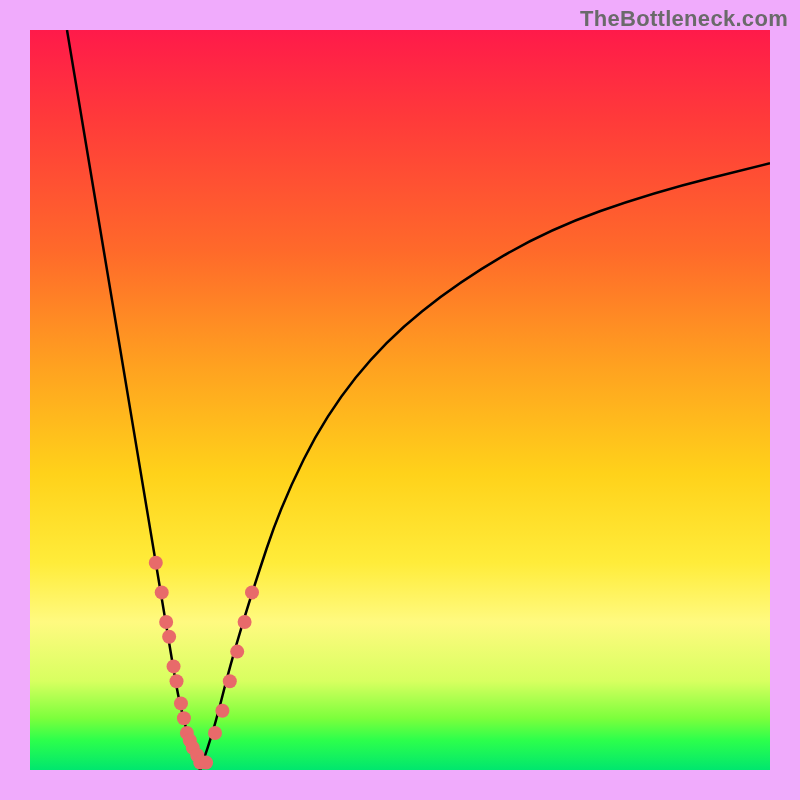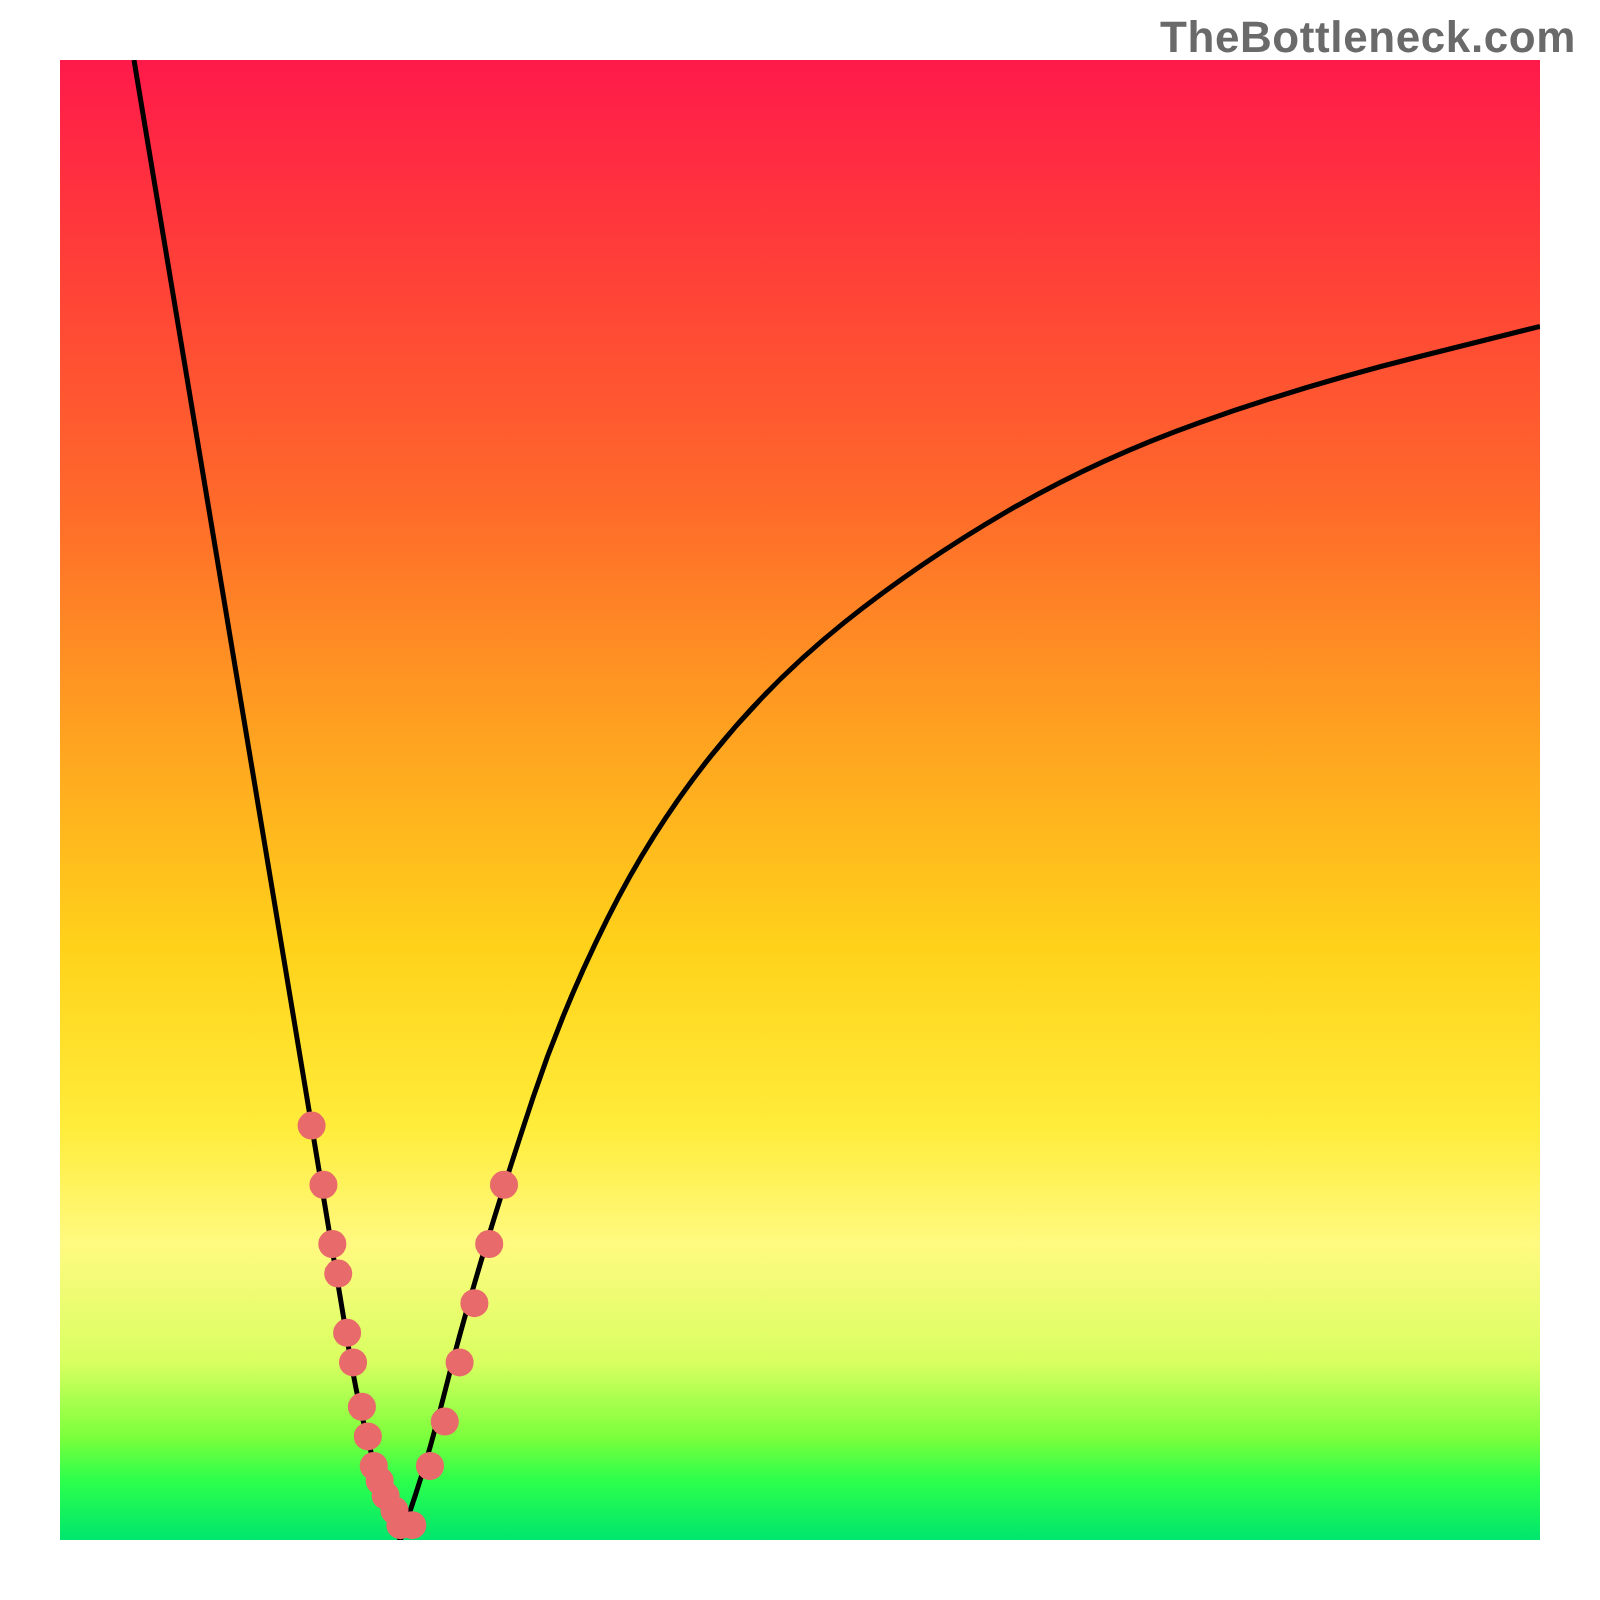--- a/index.html
+++ b/index.html
@@ -8,21 +8,21 @@
     width: 800px;
     height: 800px;
     overflow: hidden;
     background: #000;
     font-family: Arial, Helvetica, sans-serif;
   }
   .frame {
     position: absolute;
     left: 0; top: 0;
     width: 800px; height: 800px;
-    background: #ffffff;
+    background: #f0abfc;
   }
   .plot-area {
     position: absolute;
     left: 30px;
     top: 30px;
     width: 740px;
     height: 740px;
     
     background: linear-gradient(
       to bottom,

